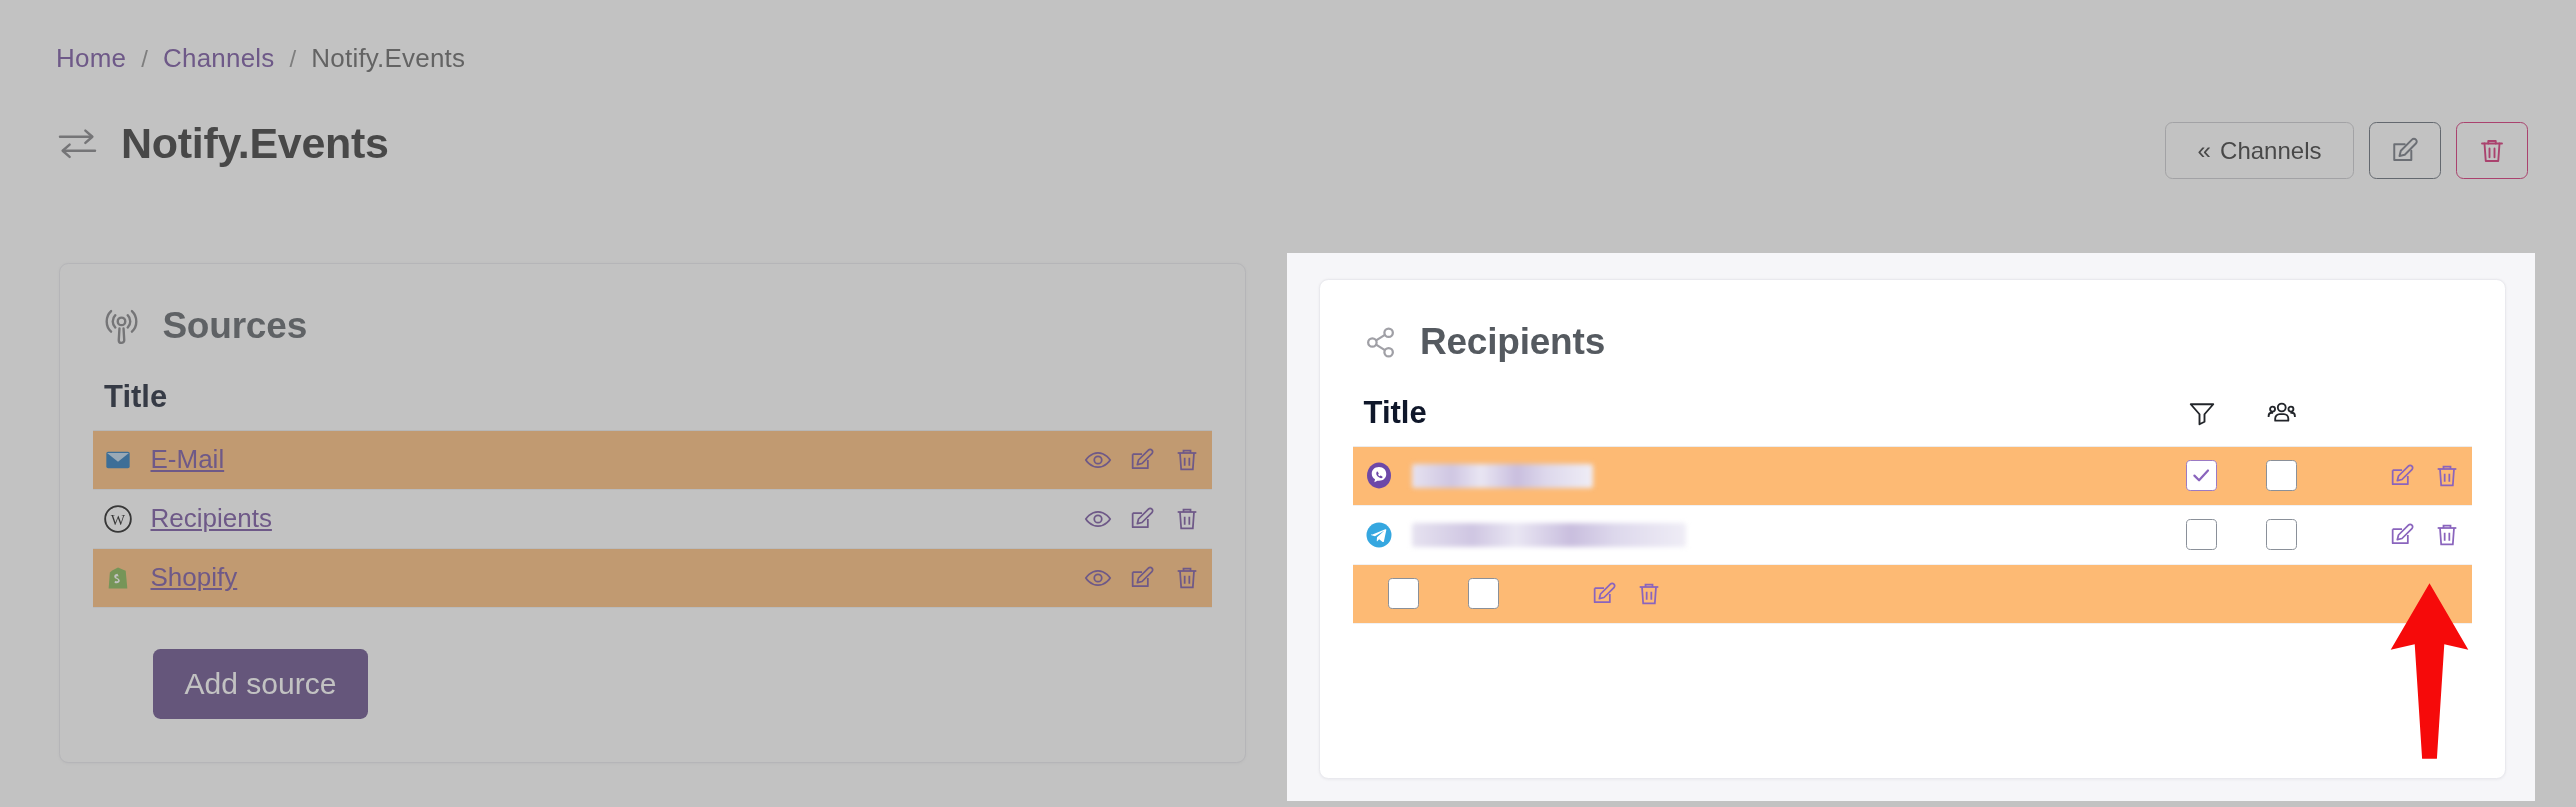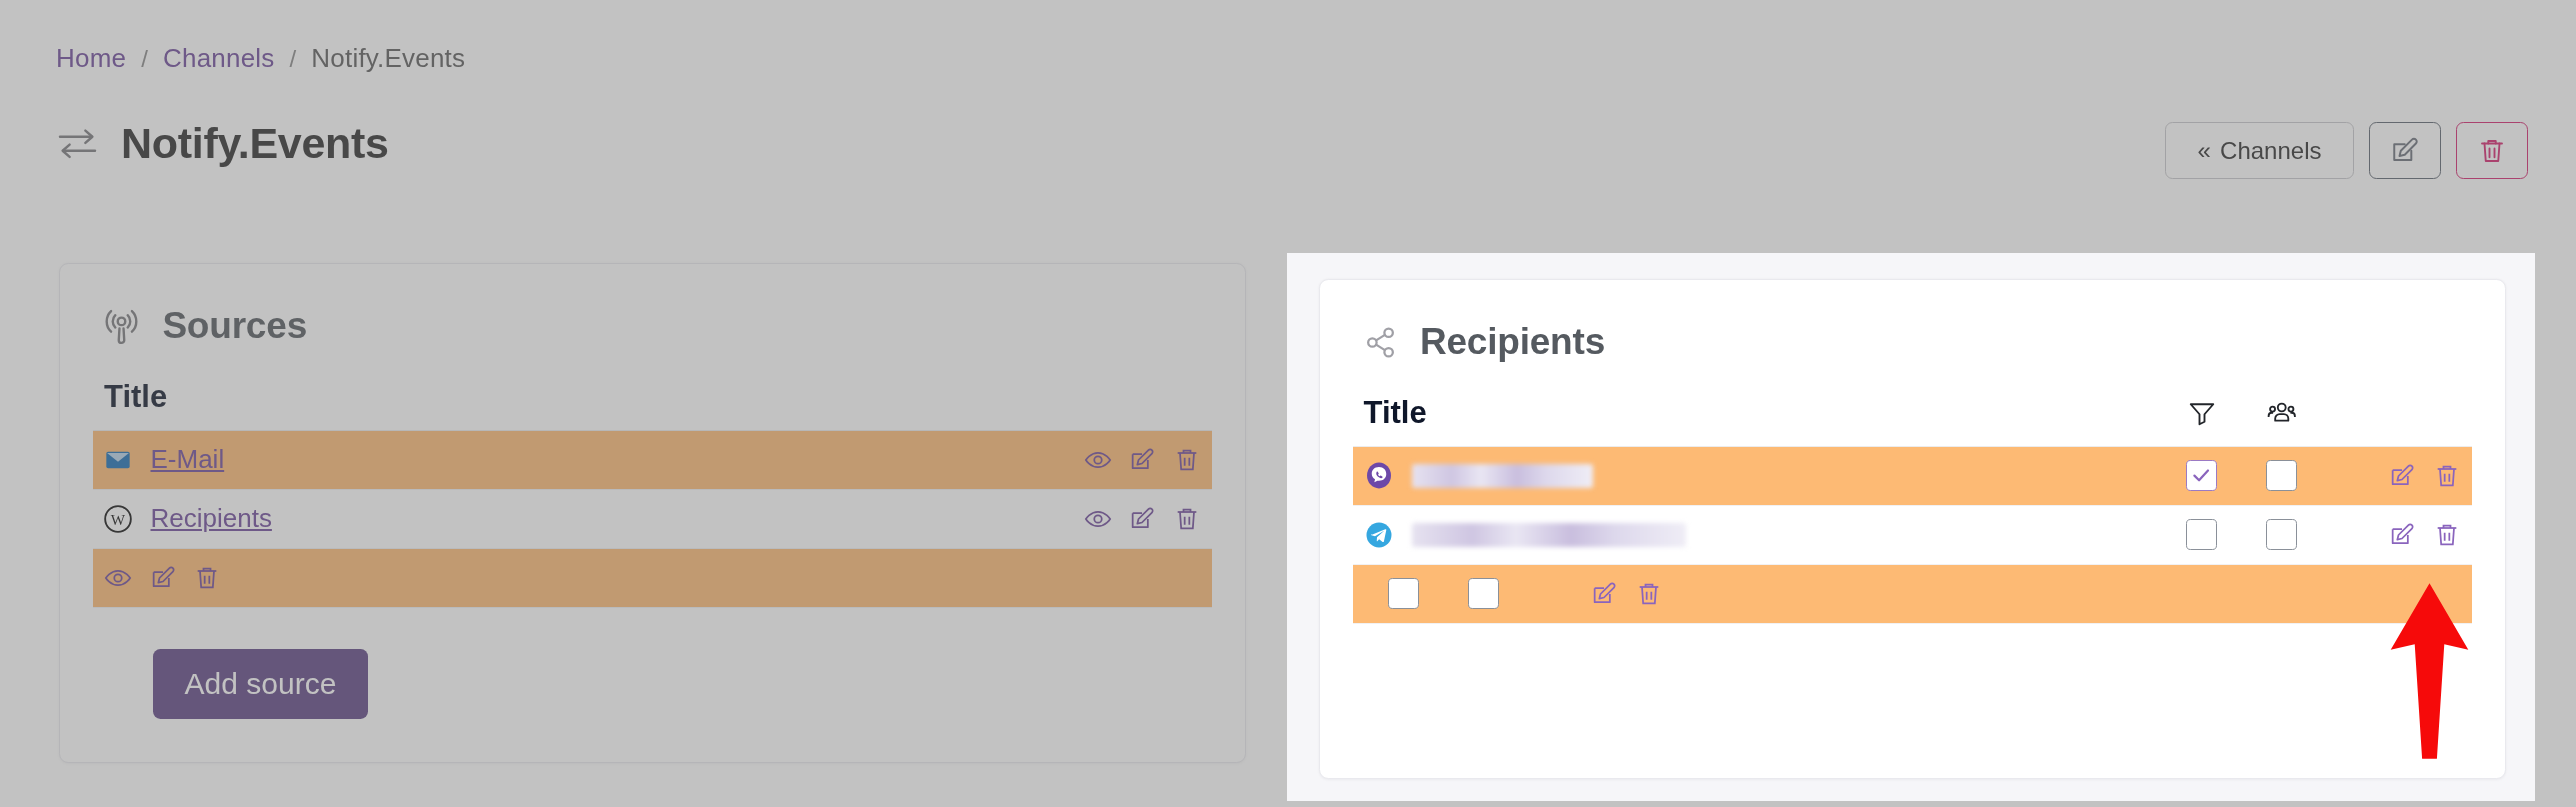--- a/index.html
+++ b/index.html
@@ -281,20 +281,29 @@
                 <path d="M4 6h16"></path>
                 <path d="M9 6V4h6v2"></path>
                 <path d="M6 6l1 14h10l1-14"></path>
                 <path d="M10 10v7M14 10v7"></path>
               </svg>
           </span>
         </div>
       </div>
 
       <div class="trow odd">
+        <div class="cell-title">
+          <span class="icn">
+            <svg width="28" height="28" viewBox="0 0 24 24">
+                <path d="M7 5.5 5 7.2 4 21h16L18.6 5.8 15.5 4.4 12 3z" fill="#7db249"></path>
+                <path d="M11.5 8.4c-2 .2-2.9 1.4-2.7 2.6.3 1.8 3.2 1.8 3.3 3.1.1.8-1.4 1-2.6.2l-.5 1.7c1.6.9 4.4.6 4.5-1.6.1-2.1-3-2.3-3.1-3.3-.1-.7 1.2-.9 2.3-.3z" fill="#fff"></path>
+              </svg>
+          </span>
+          <a class="row-label" href="#">Shopify</a>
+        </div>
         <div class="cell-actions">
           <span class="icn">
             <svg width="28" height="28" viewBox="0 0 24 24" fill="none" stroke="#6f4a9b" stroke-width="1.5">
                 <path d="M1.6 12S5.4 5.8 12 5.8 22.4 12 22.4 12 18.6 18.2 12 18.2 1.6 12 1.6 12z"></path>
                 <circle cx="12" cy="12" r="3.2"></circle>
               </svg>
           </span>
           <span class="icn">
             <svg width="28" height="28" viewBox="0 0 24 24" fill="none" stroke="#6f4a9b" stroke-width="1.5" stroke-linejoin="round">
                 <path d="M4 7h8M4 7v12h13v-7"></path>

